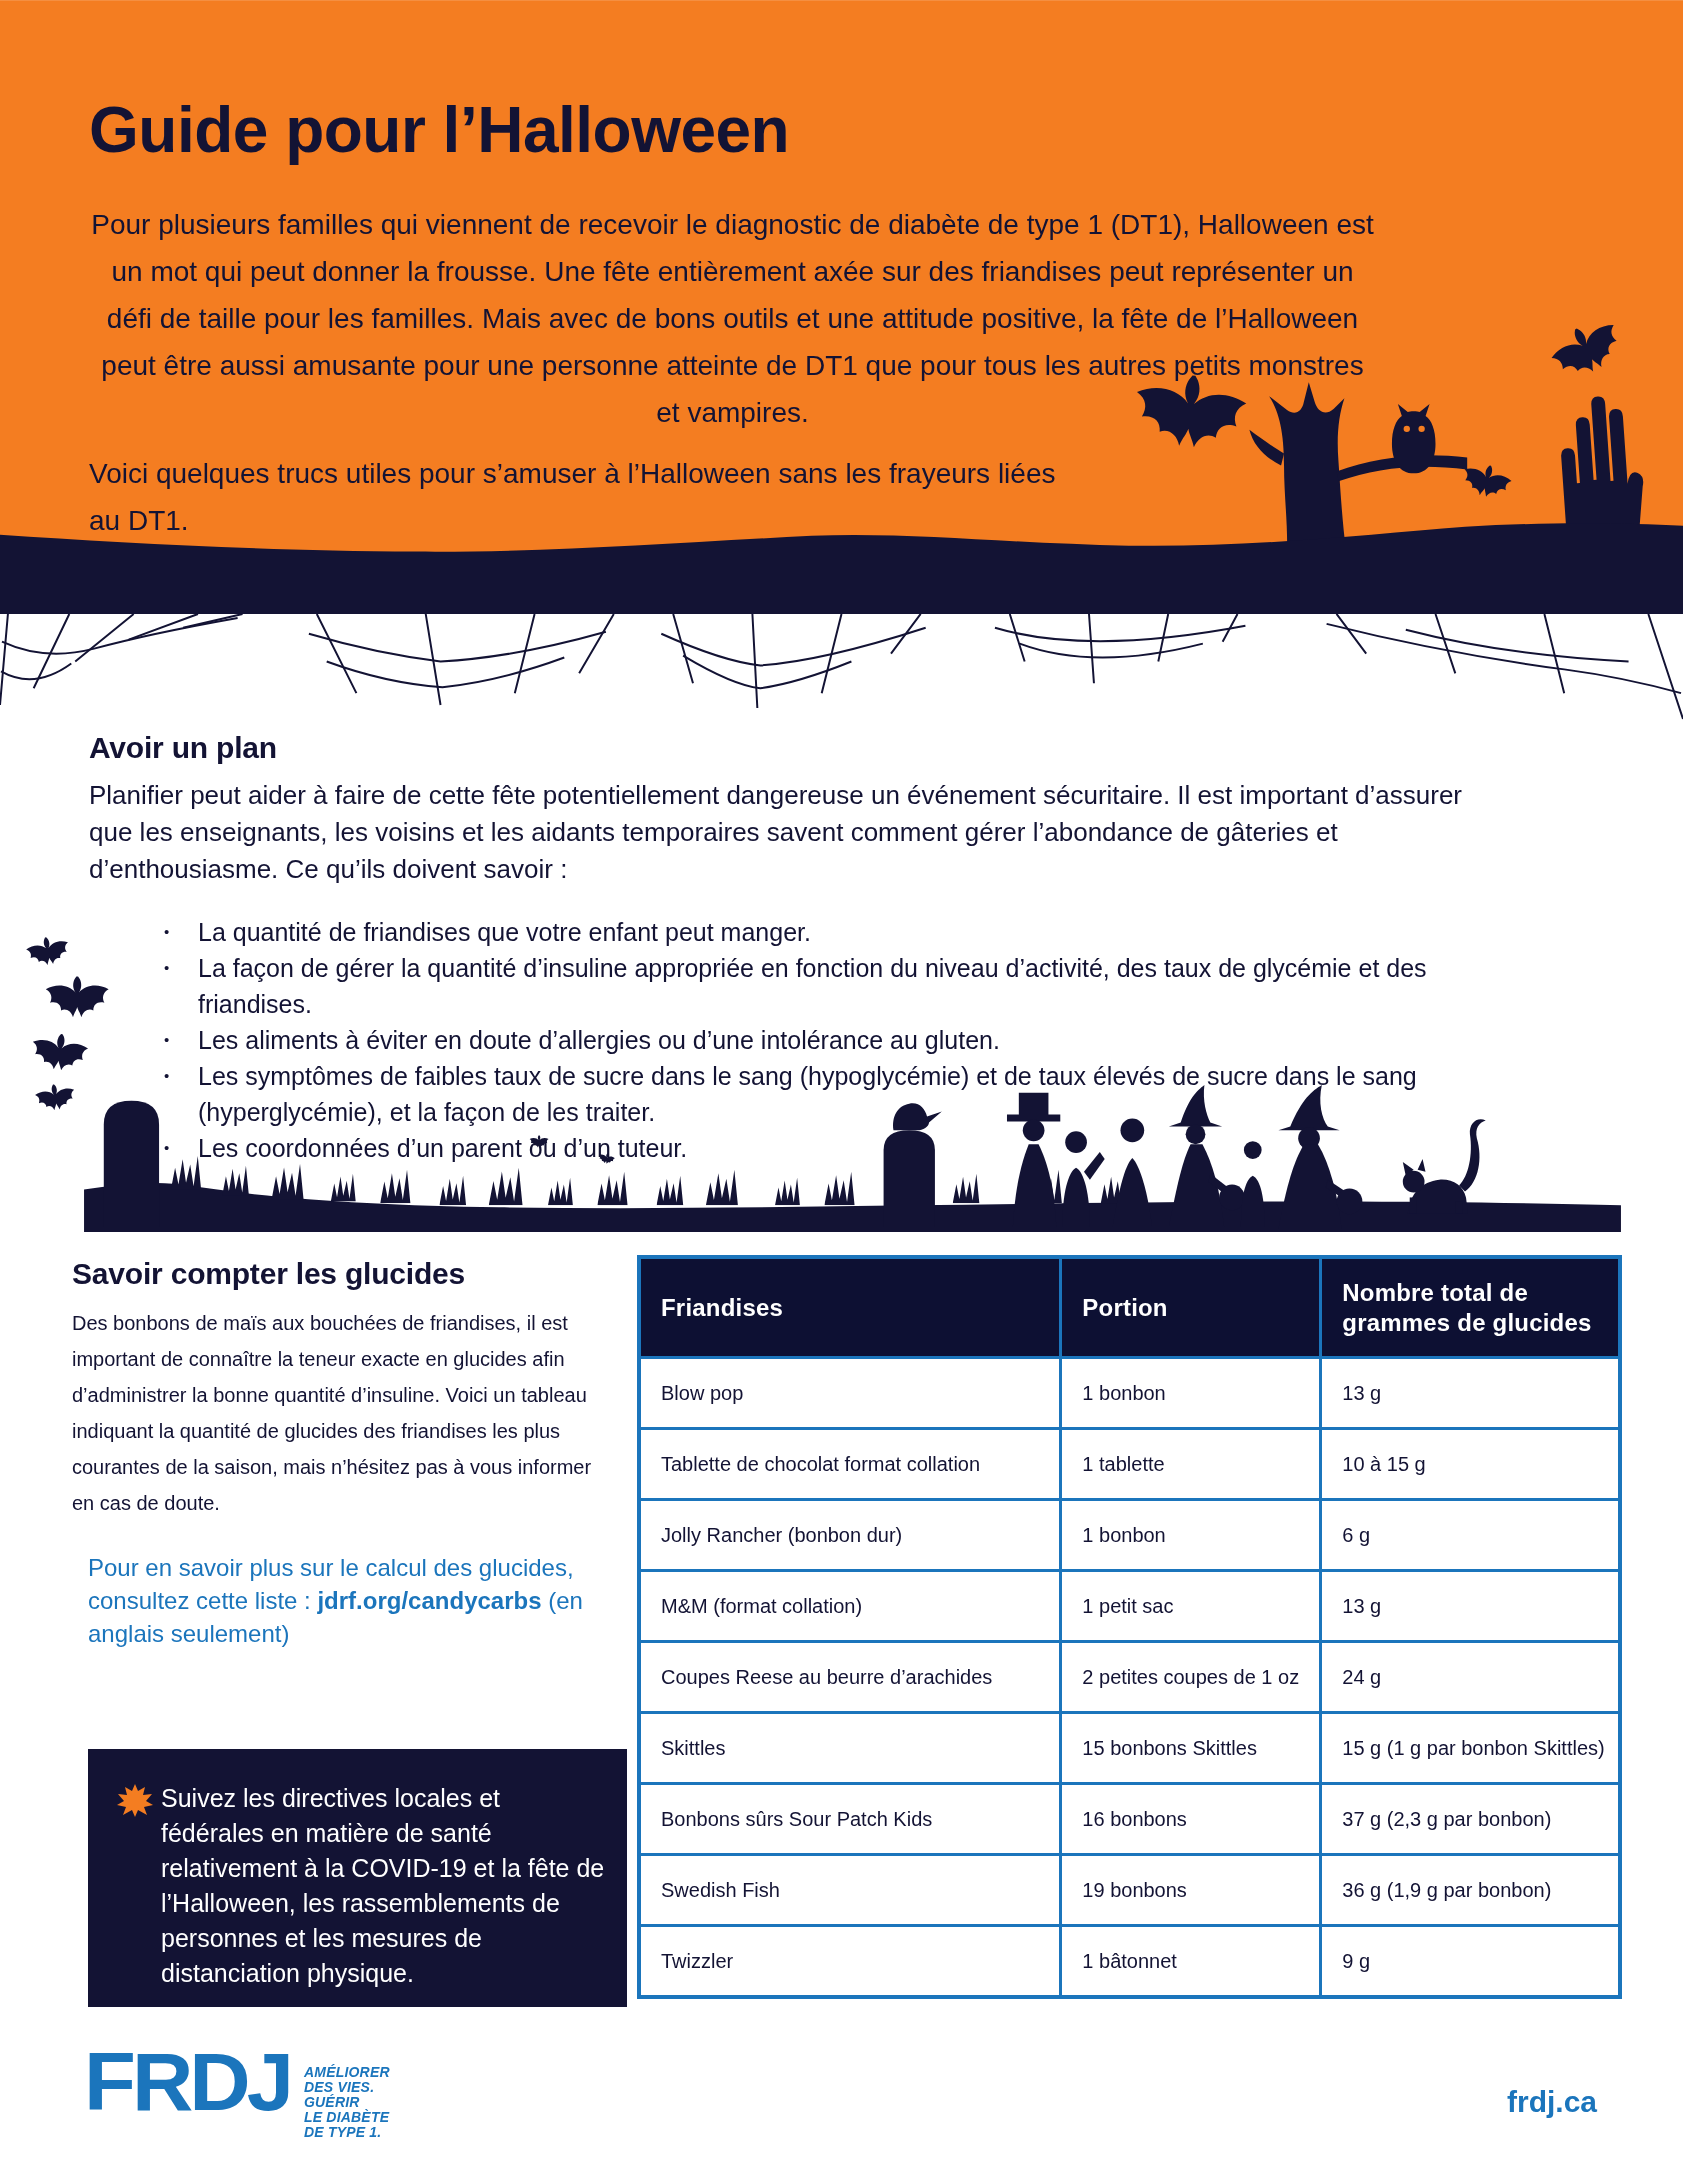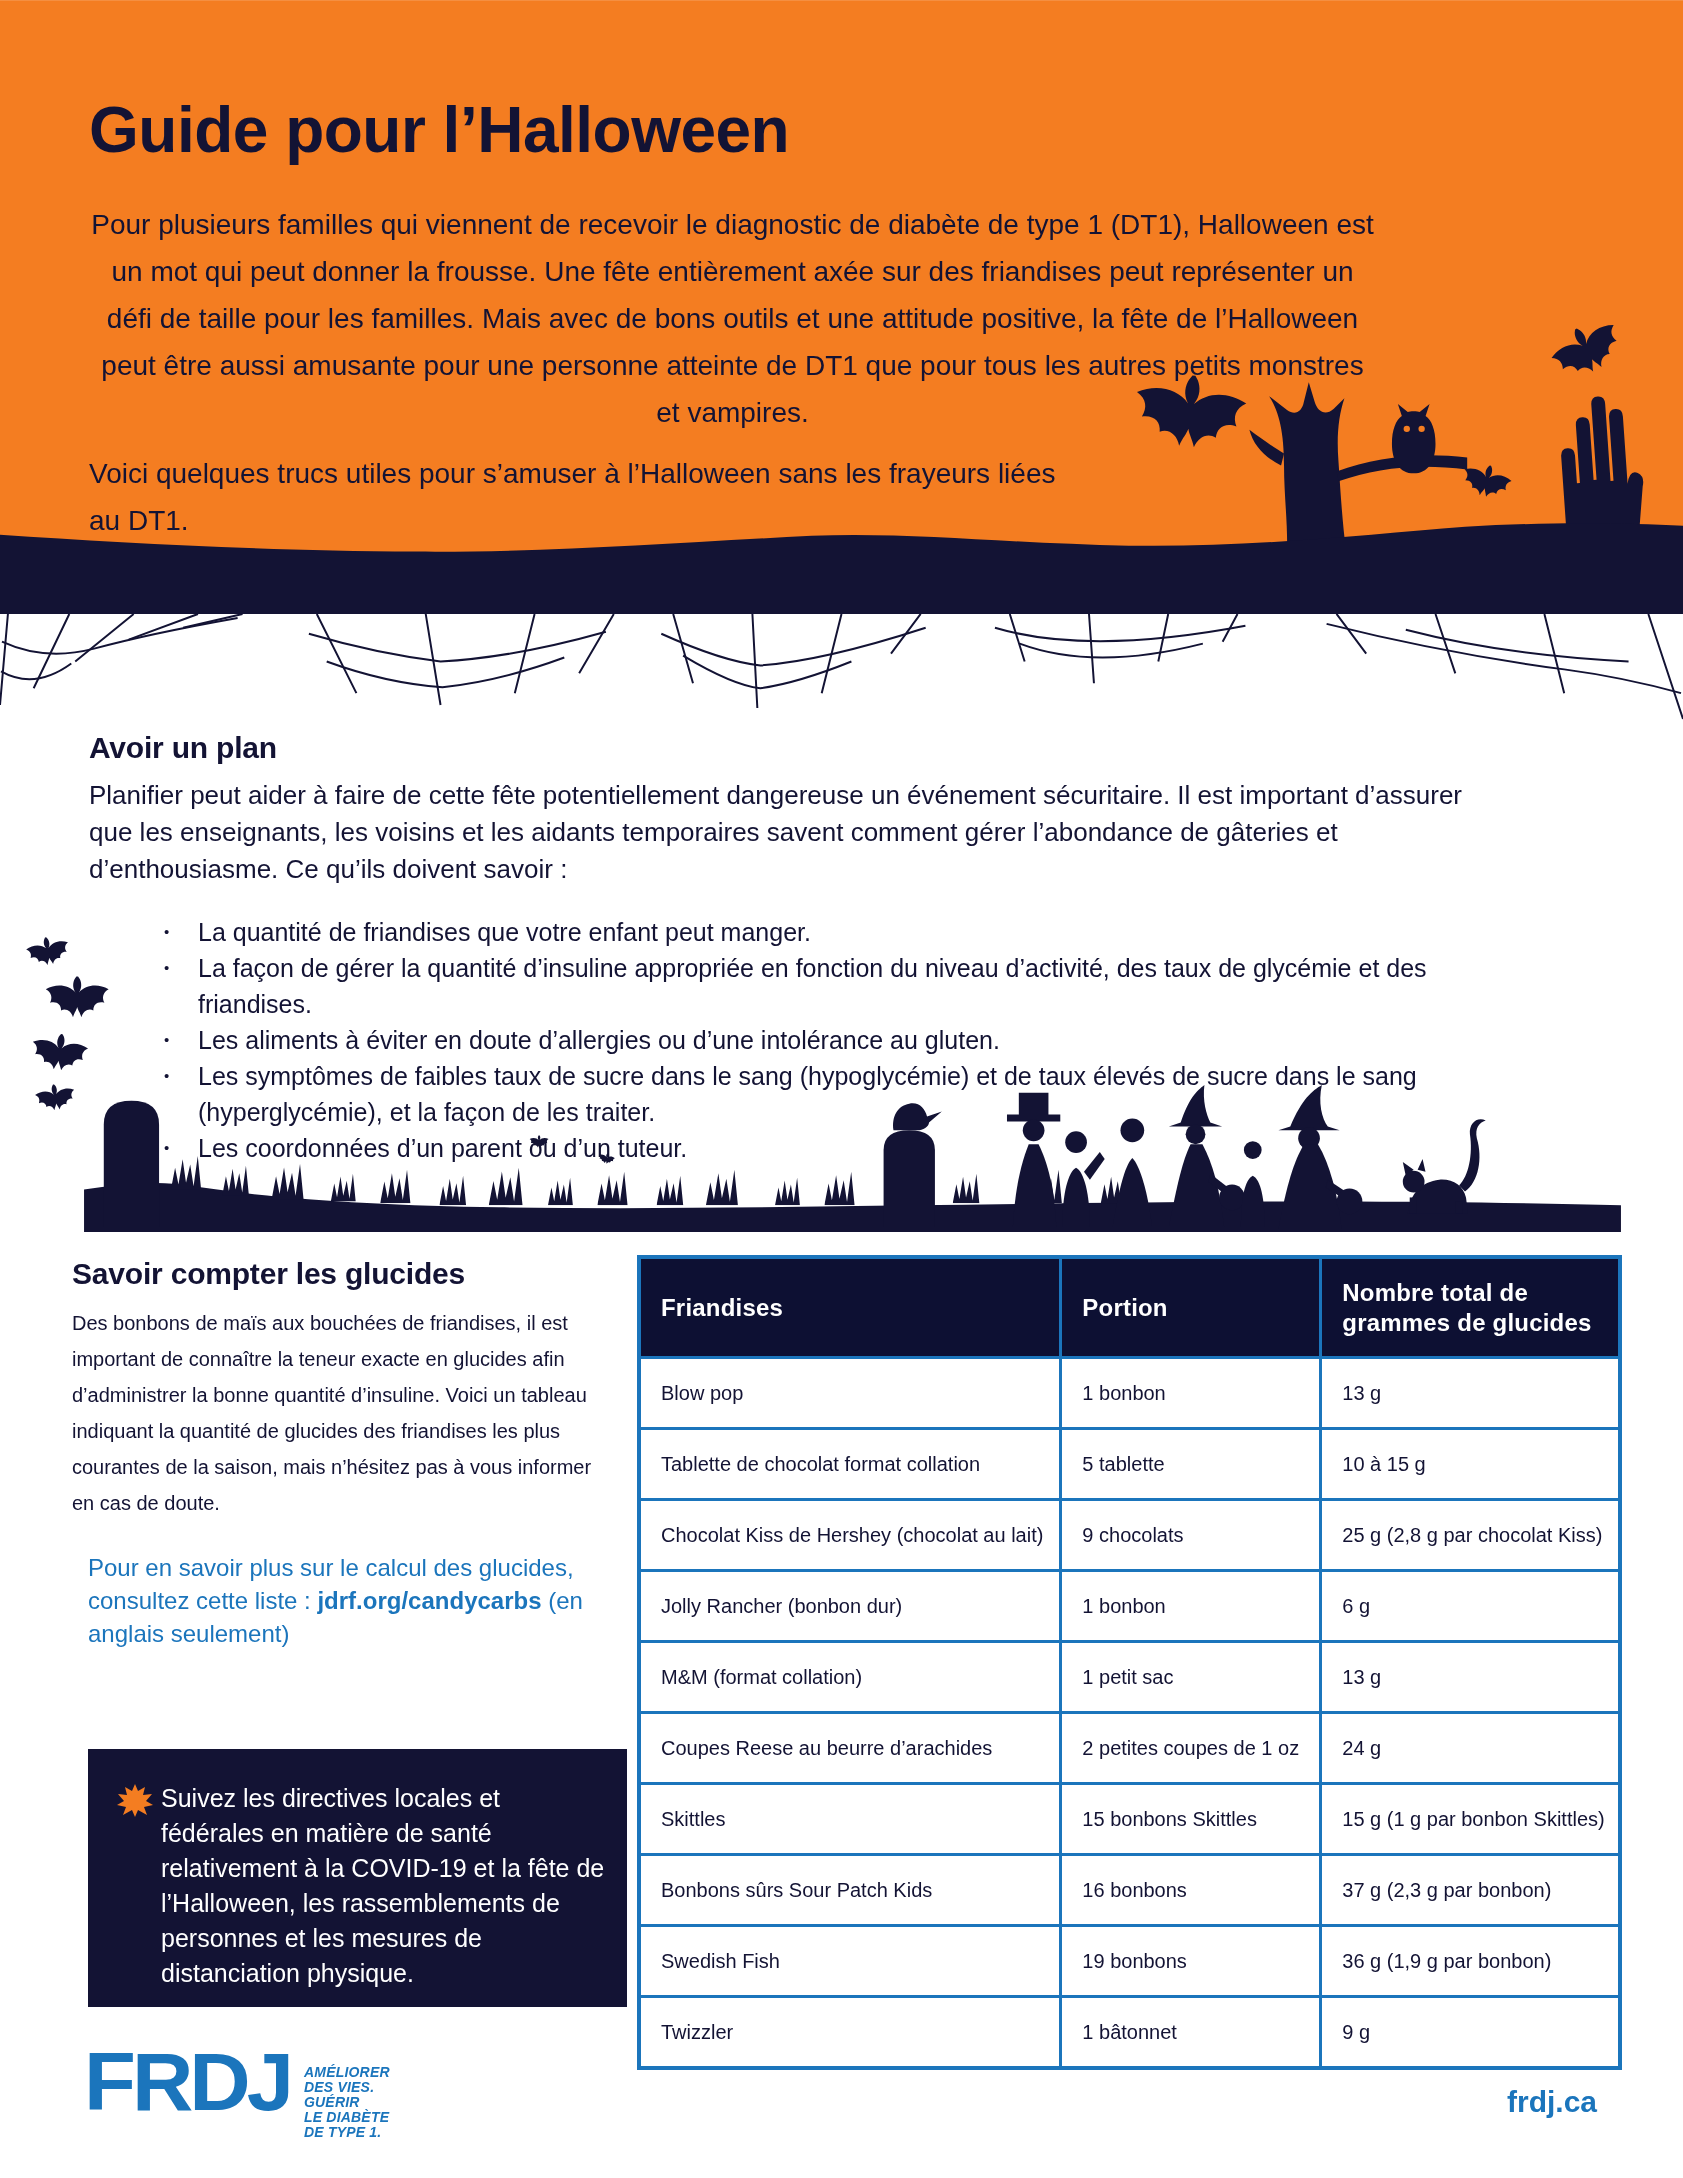--- a/index.html
+++ b/index.html
@@ -266,27 +266,22 @@
       </tr>
     </thead>
     <tbody>
         <tr>
           <td>Blow pop</td>
           <td>1 bonbon</td>
           <td>13 g</td>
         </tr>
         <tr>
           <td>Tablette de chocolat format collation</td>
-          <td>5 tablette</td>
+          <td>1 tablette</td>
           <td>10 à 15 g</td>
-        </tr>
-        <tr>
-          <td>Chocolat Kiss de Hershey (chocolat au lait)</td>
-          <td>9 chocolats</td>
-          <td>25 g (2,8 g par chocolat Kiss)</td>
         </tr>
         <tr>
           <td>Jolly Rancher (bonbon dur)</td>
           <td>1 bonbon</td>
           <td>6 g</td>
         </tr>
         <tr>
           <td>M&amp;M (format collation)</td>
           <td>1 petit sac</td>
           <td>13 g</td>

